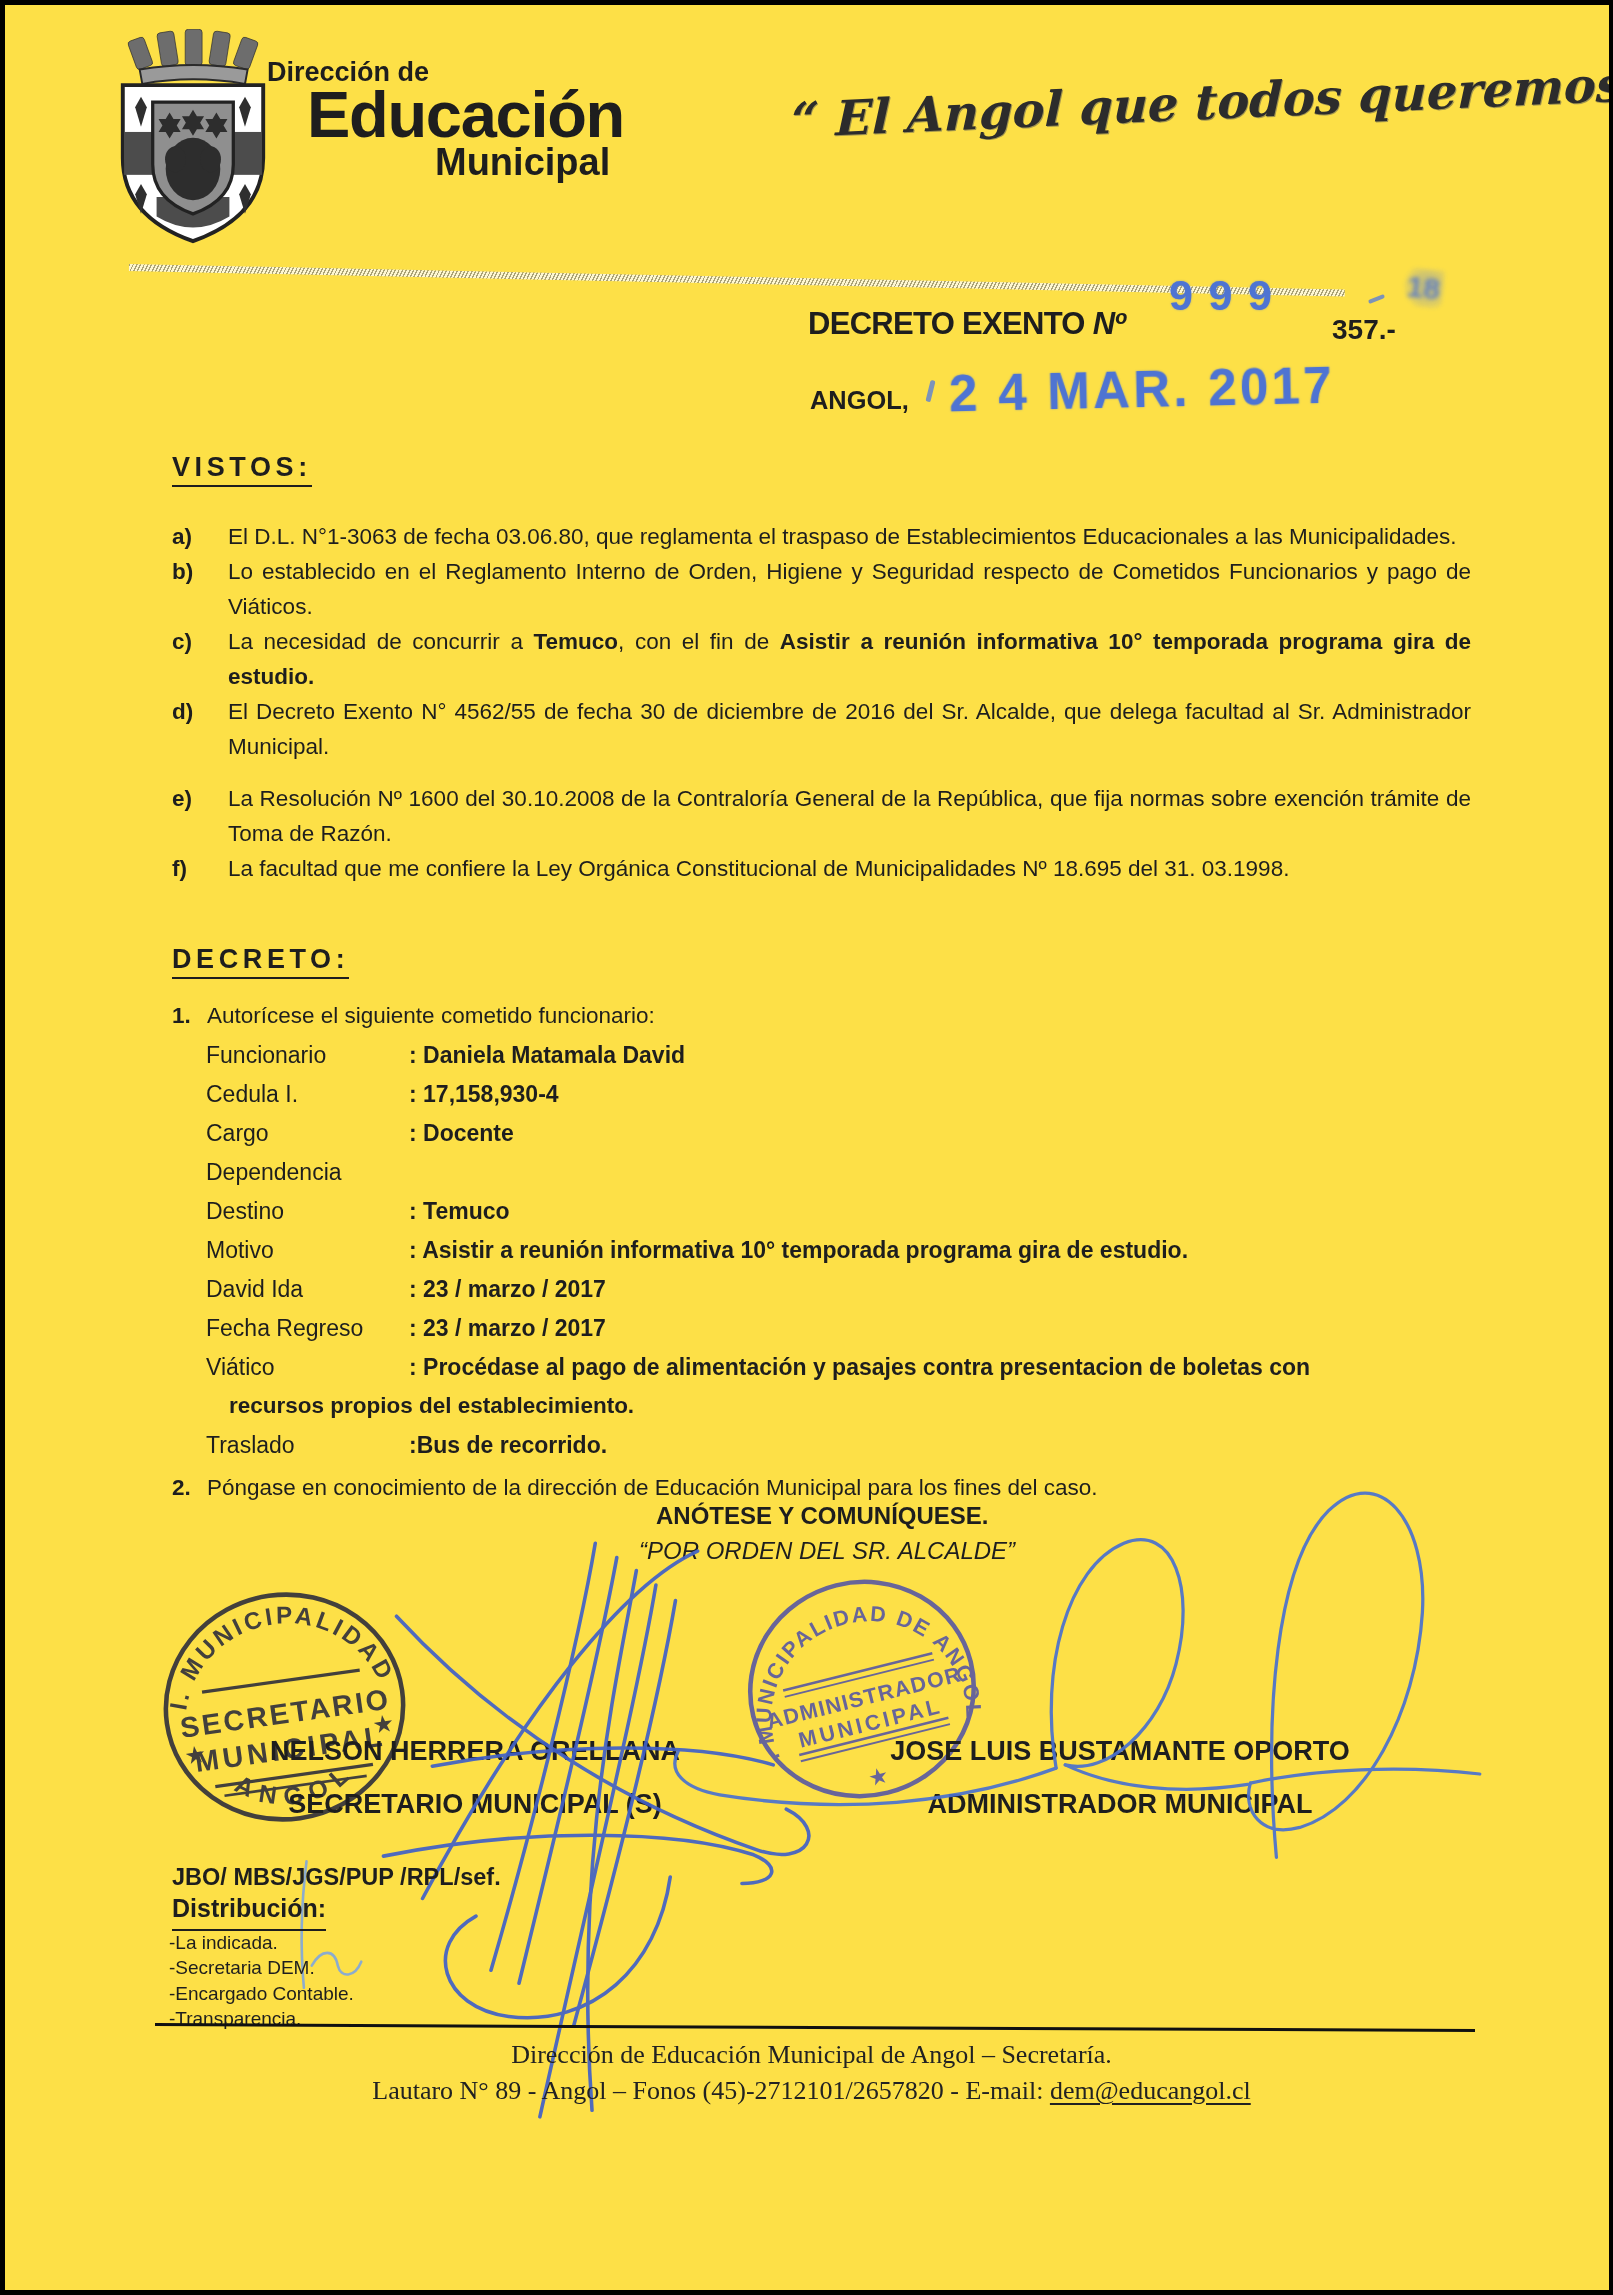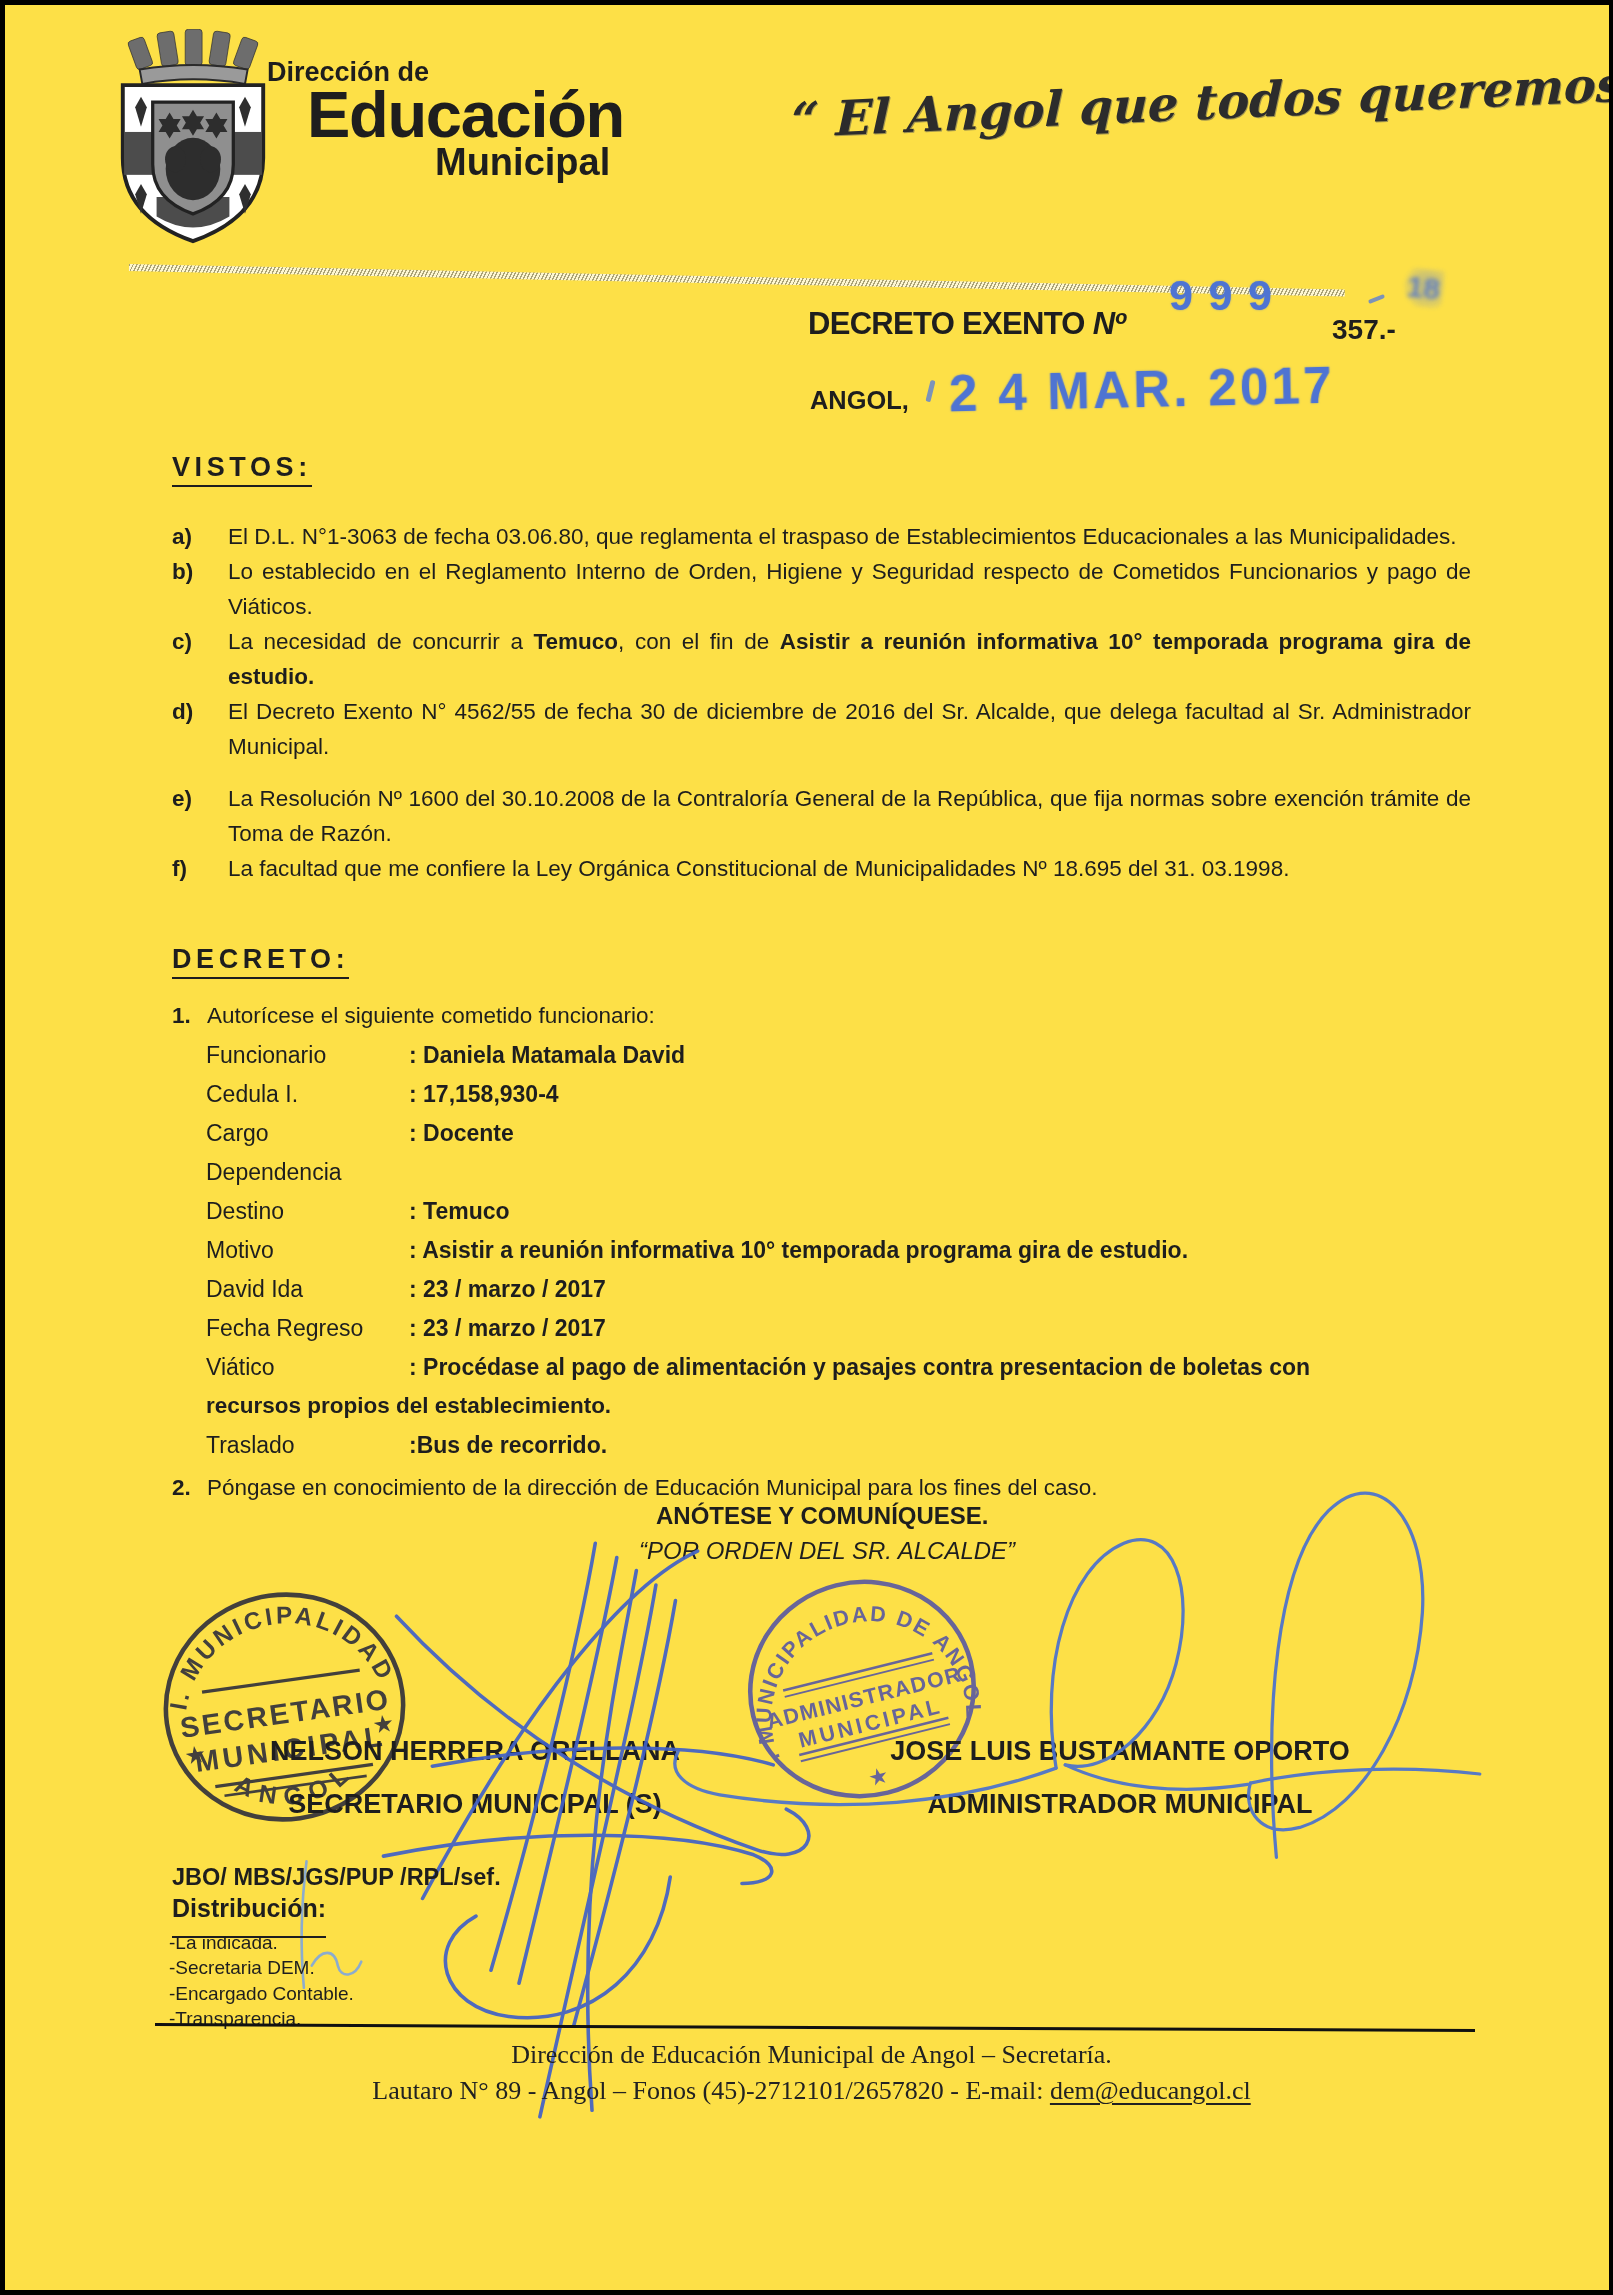--- a/index.html
+++ b/index.html
@@ -64,34 +64,34 @@
 
   .num-item{display:flex; font-size:22.5px; line-height:33px; width:1304px;}
   .num-item .n-marker{width:35px; flex:0 0 35px; font-weight:bold;}
   .item1{left:167px; top:994px;}
   .item2{left:167px; top:1466px;}
 
   .fields{left:201px; top:1035px; width:1271px;}
   .f-row{display:flex; height:39px; font-size:23px; line-height:30px;}
   .f-label{width:203px; flex:0 0 203px;}
   .f-value{font-weight:bold; flex:1;}
-  .f-cont{height:39px; font-size:22.5px; line-height:30px; font-weight:bold;}
+  .f-cont{height:39px; font-size:22.5px; line-height:30px; font-weight:bold;margin-left:23px;}
 
   
   .comuniquese{left:651px; top:1497px; font-size:24px; font-weight:bold;}
   .por-orden{left:634px; top:1532px; font-size:24px; font-style:italic;}
 
   .sig-name{font-size:27px; font-weight:bold; text-align:center; white-space:nowrap;}
   .ln{left:209px; top:1731px; width:522px;}
   .lt{left:209px; top:1784px; width:522px;}
   .rn{left:854px; top:1731px; width:522px;}
   .rt{left:854px; top:1784px; width:522px;}
 
   .admin-code{left:167px; top:1859px; font-size:23.5px; font-weight:bold;}
-  .dist-head{left:167px; top:1889px; font-size:25px; font-weight:bold; border-bottom:2.6px solid #1e1e1e; padding-bottom:13px;}
+  .dist-head{left:167px; top:1889px; font-size:25px; font-weight:bold; border-bottom:2.6px solid #1e1e1e; padding-bottom:6px;}
   .dist-list{left:164px; top:1925px; font-size:19px; line-height:25.4px;}
 
   
   .foot-rule{left:150px; top:2021px; width:1320px; height:2.6px; background:#111; transform:rotate(.25deg);}
   .foot{left:259px; width:1095px; text-align:center; font-family:"Liberation Serif", serif; font-size:26px; color:#222;}
   .foot1{top:2035px;}
   .foot2{top:2071px;}
   .foot .email{text-decoration:underline; text-underline-offset:3.9px;}
 
   .ink{left:0; top:0; pointer-events:none;}

